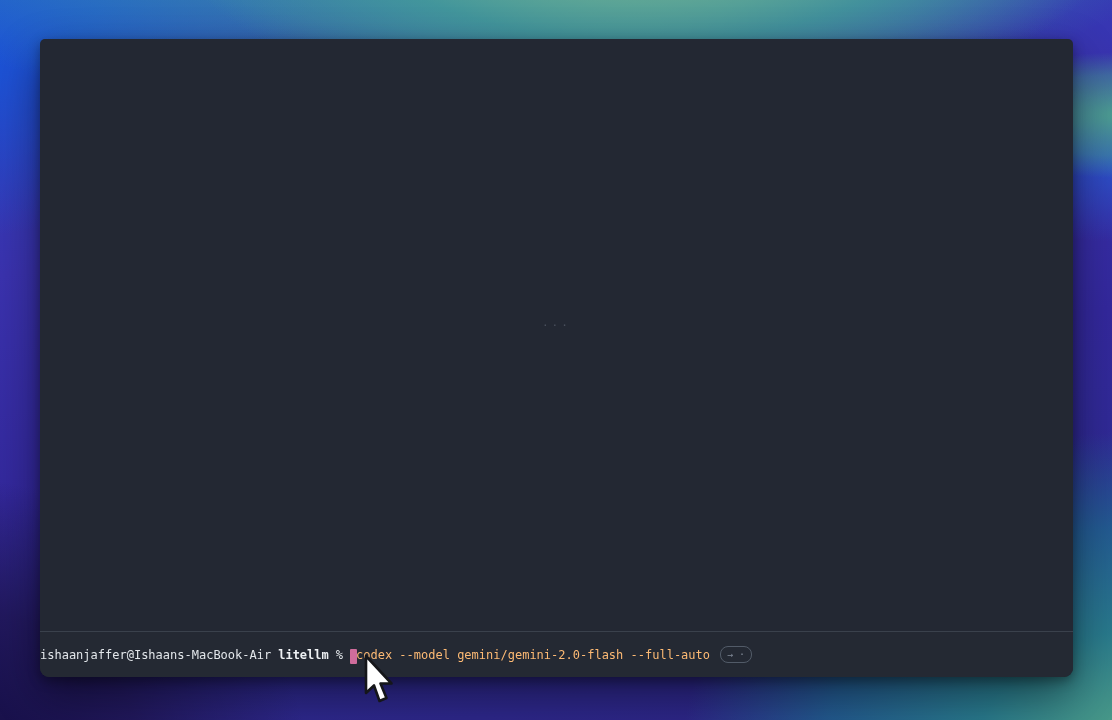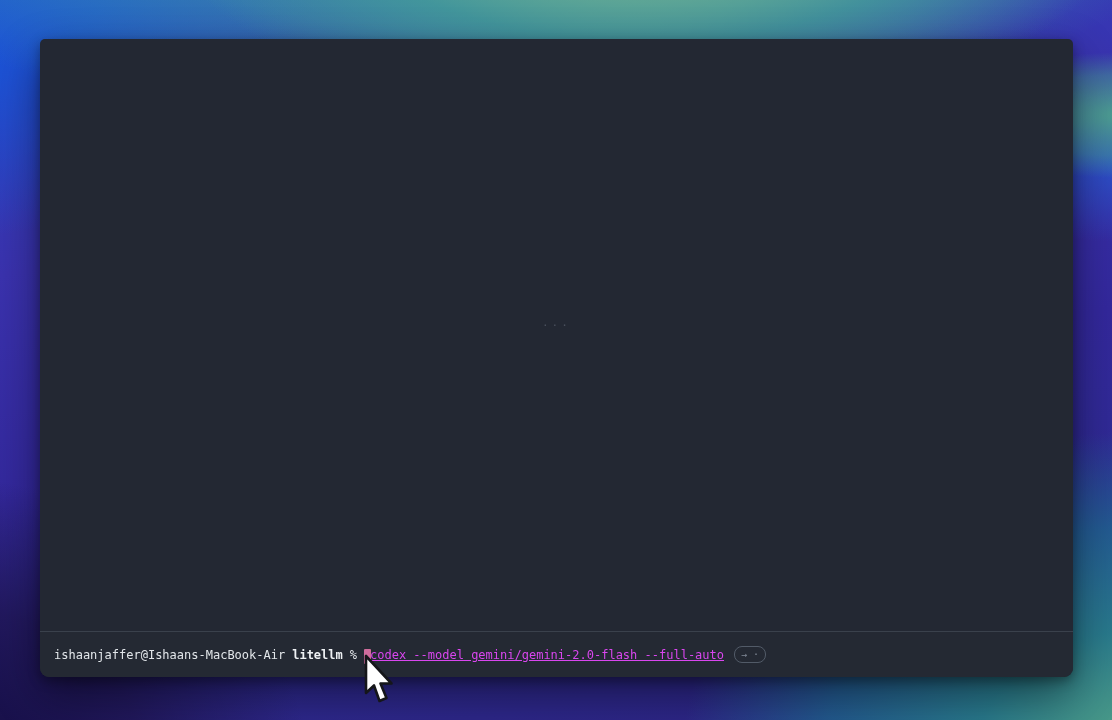--- a/index.html
+++ b/index.html
@@ -58,21 +58,21 @@
     letter-spacing: 3px;
     color: rgba(130, 140, 155, 0.40);
     white-space: pre;
   }
 
   .prompt-bar {
     flex: 0 0 46px;
     border-top: 1px solid #3a414c;
     display: flex;
     align-items: center;
-    padding-left: 14px;
+    padding-left: 0;
     font-size: 12px;
     line-height: 16px;
     white-space: pre;
     background: #242933;
   }
 
   .prompt-user-host { color: #e2e6ea; }
   .prompt-directory { color: #eef1f4; font-weight: bold; margin-left: 7px; text-align: center; }
   .prompt-symbol    { color: #e2e6ea; margin-left: 7px; }
 
@@ -80,23 +80,22 @@
     display: inline-block;
     width: 7px;
     height: 15px;
     margin-left: 7px;
     margin-bottom: -3px;
     background: #cf6c9c;
     border-radius: 1px;
   }
 
   .autosuggestion {
-    color: #d946ef;
+    color: #fdba74;
     margin-left: -1px;
-    text-decoration: underline;
   }
 
   .hint-badge {
     display: inline-block;
     margin-left: 10px;
     padding: 0 6px;
     border: 1px solid #525b68;
     border-radius: 8px;
     color: #828b99;
     font-size: 10px;

